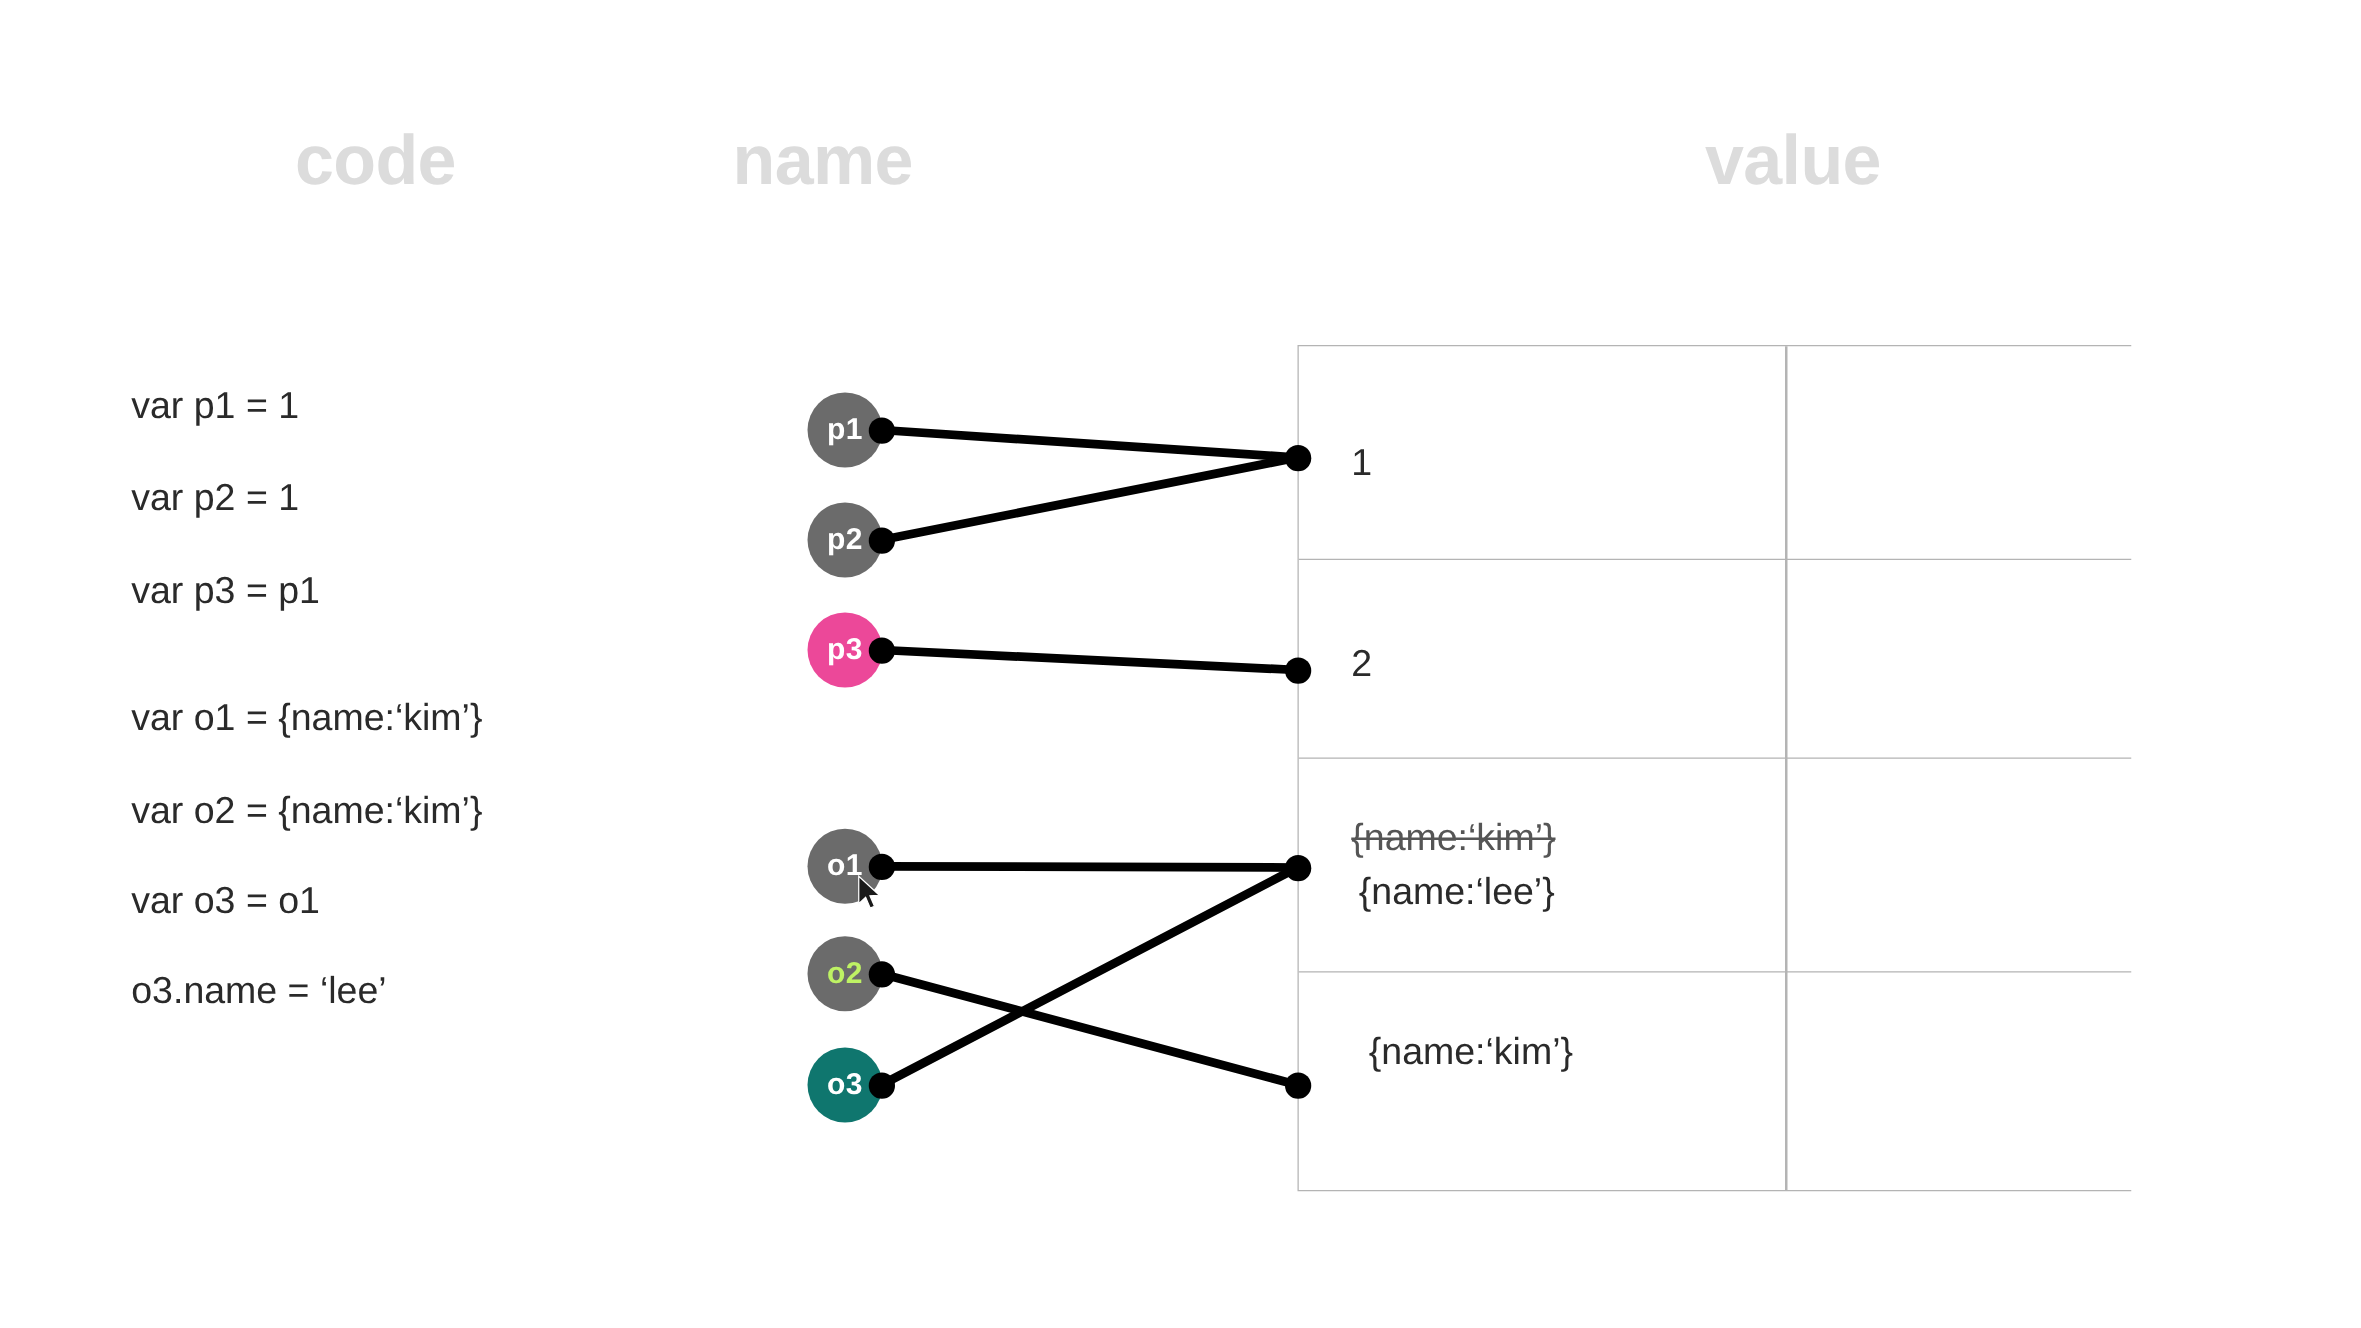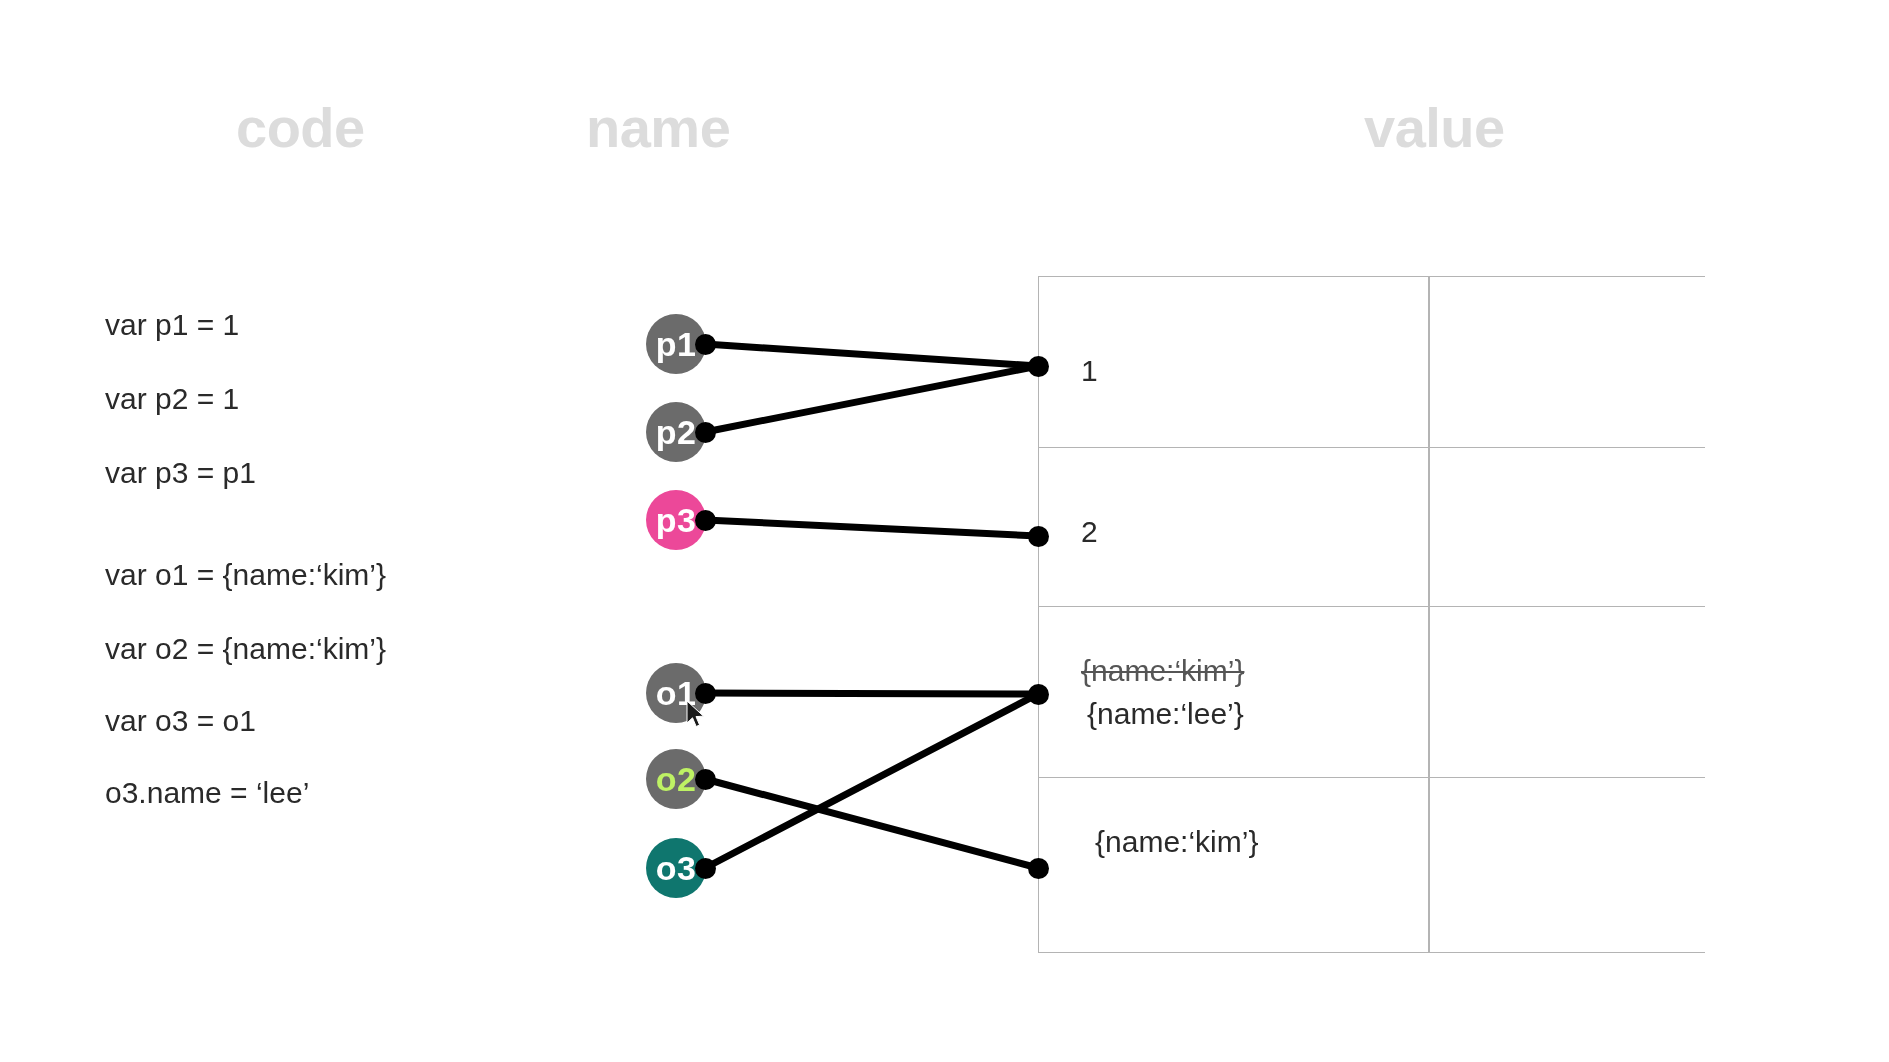--- a/index.html
+++ b/index.html
@@ -51,21 +51,21 @@
   .code-line.tight { height: 72px; }
 
   
   .node {
     position: absolute;
     width: 60px;
     height: 60px;
     border-radius: 50%;
     background: #6b6b6b;
     color: #ffffff;
-    font-size: 34px;
+    font-size: 24px;
     font-weight: 600;
     display: flex;
     align-items: center;
     justify-content: center;
     box-sizing: border-box;
     letter-spacing: 0.3px;
   }
 
   
   .dot {

